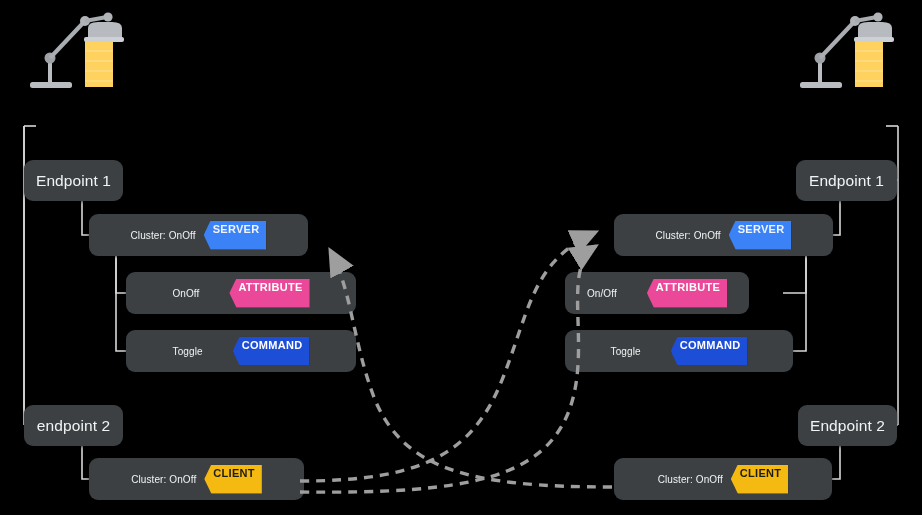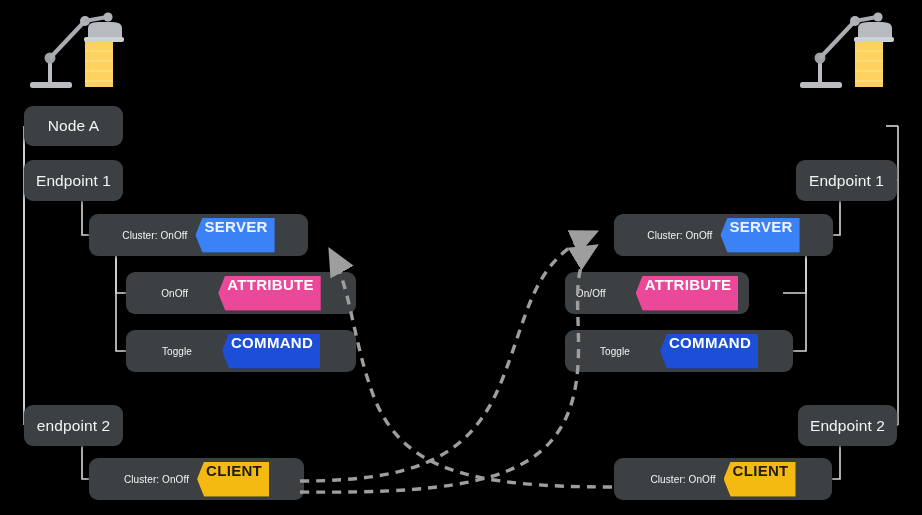--- a/index.html
+++ b/index.html
@@ -17,21 +17,21 @@
   .node .lbl{font-size:10px;letter-spacing:.1px;white-space:nowrap;}
   .node.big .lbl{font-size:15.5px;}
 
   
   .rowinner{display:flex;align-items:center;gap:8px;justify-content:center;width:100%;
             padding:0 14px;box-sizing:border-box;}
   .member .rowinner{justify-content:center;gap:30px;}
 
   
   .badge{position:relative;display:inline-flex;align-items:center;
-         height:17px;padding:0 7px 18px 9px;font-size:15px;font-weight:700;
+         height:17px;padding:0 7px 12px 9px;font-size:11px;font-weight:700;
          letter-spacing:.3px;line-height:1;white-space:nowrap;
          box-shadow:0 1px 2px rgba(0,0,0,.55);
          clip-path:polygon(7px 0,100% 0,100% 100%,7px 100%,0 50%);}
   .badge.server{background:#3b82f6;color:#eef4ff;}
   .badge.client{background:#f5ba12;color:#1e1c16;}
   .badge.attribute{background:#ec4899;color:#ffffff;}
   .badge.command{background:#1d4ed8;color:#ffffff;}
 
   .lamp{position:absolute;z-index:4;}
 </style>
@@ -157,23 +157,20 @@
       <circle cx="28" cy="54" r="5.5" fill="#9ea1a6"></circle>
       <line x1="28" y1="54" x2="62" y2="18" stroke="#a9acb1" stroke-width="4.2"></line>
       <circle cx="63" cy="17" r="5" fill="#b0b3b8"></circle>
       <line x1="63" y1="17" x2="85" y2="13" stroke="#a9acb1" stroke-width="4"></line>
       <circle cx="86" cy="13" r="4.6" fill="#b0b3b8"></circle>
       <path d="M66,24 q0,-6 10,-6 h14 q10,0 10,6 v14 h-34 z" fill="#b7babf"></path>
       <rect x="62" y="33" width="40" height="5" rx="2" fill="#cdd0d4"></rect>
     </svg>
   </div>
 
-  <div class="node big" style="left:24px;top:106px;width:99px;height:40px;">
-    <span class="lbl">Node A</span>
-  </div>
 
   <div class="node big" style="left:24px;top:160px;width:99px;height:41px;">
     <span class="lbl">Endpoint 1</span>
   </div>
 
   <div class="node" style="left:89px;top:214px;width:219px;height:42px;">
     <div class="rowinner">
       <span class="lbl">Cluster: OnOff</span>
       <span class="badge server">SERVER</span>
     </div>

